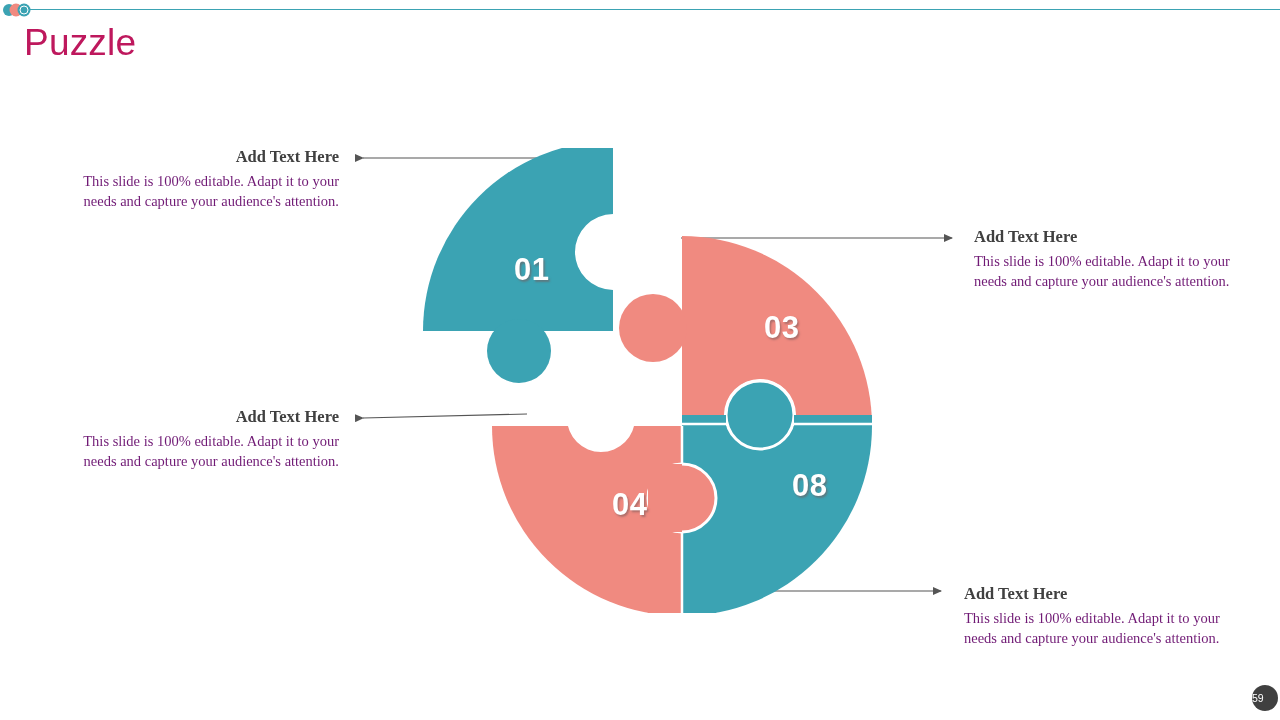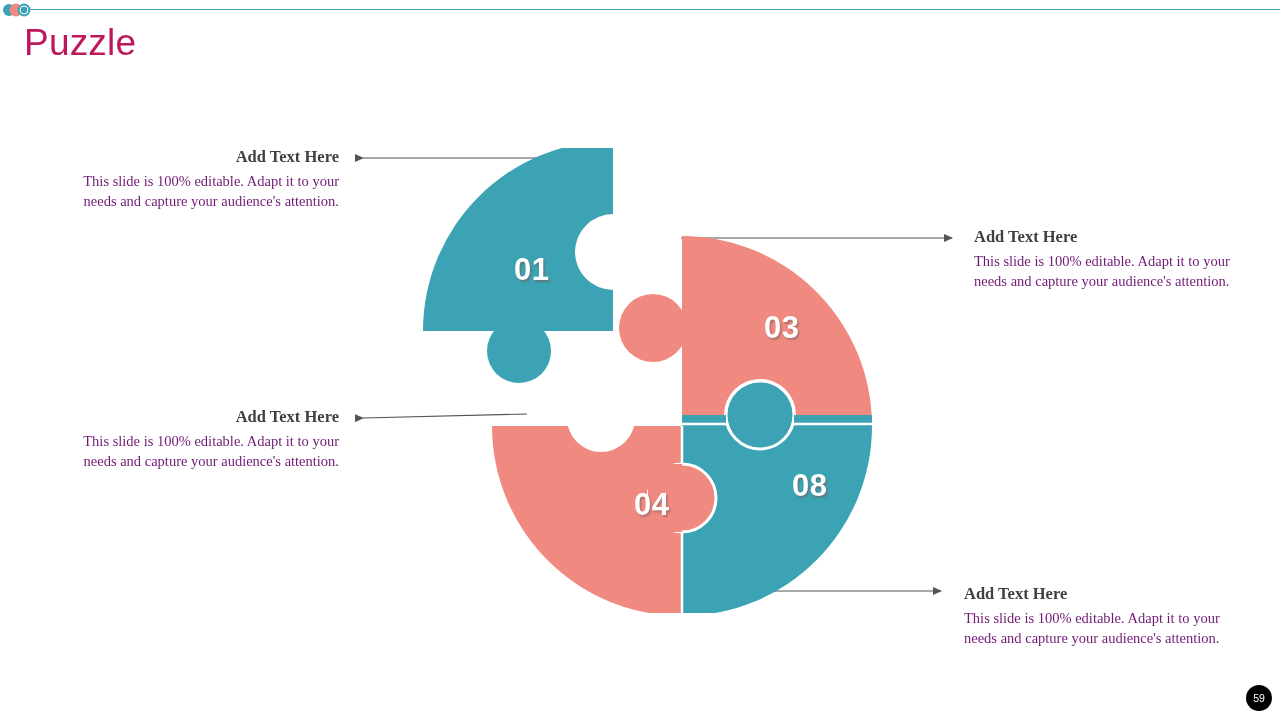--- a/index.html
+++ b/index.html
@@ -60,28 +60,28 @@
     position:absolute;
     font-size:31px; font-weight:bold; color:#ffffff;
     letter-spacing:.5px;
     text-shadow:1.5px 1.5px 2px rgba(120,90,90,.55);
     pointer-events:none;
     margin-left:29px;
   }
   #num-01 { left:80px;  top:104px; }
   #num-02 { left:330px; top:162px; }
   #num-03 { left:358px; top:320px; }
-  #num-04 { left:200px; top:339px; }
+  #num-04 { left:178px; top:339px; }
 
   
   #page-badge {
-    position:absolute; right:8px; bottom:9px;
+    position:absolute; right:2px; bottom:9px;
     width:26px; height:26px; border-radius:50%;
-    background:#000000; color:#ffffff;
-    font-size:10.5px; line-height:26px; text-align:center;
+    background:#404040; color:#ffffff;
+    font-size:10.5px; line-height:26px; 
     font-family:"Liberation Sans", sans-serif;
   }
 </style>
 </head>
 <body>
 
 <div id="top-rule"></div>
 
 <svg id="deco-dots" viewBox="0 0 34 16">
   <circle cx="7" cy="8" r="6" fill="#3ba3b3"></circle>

